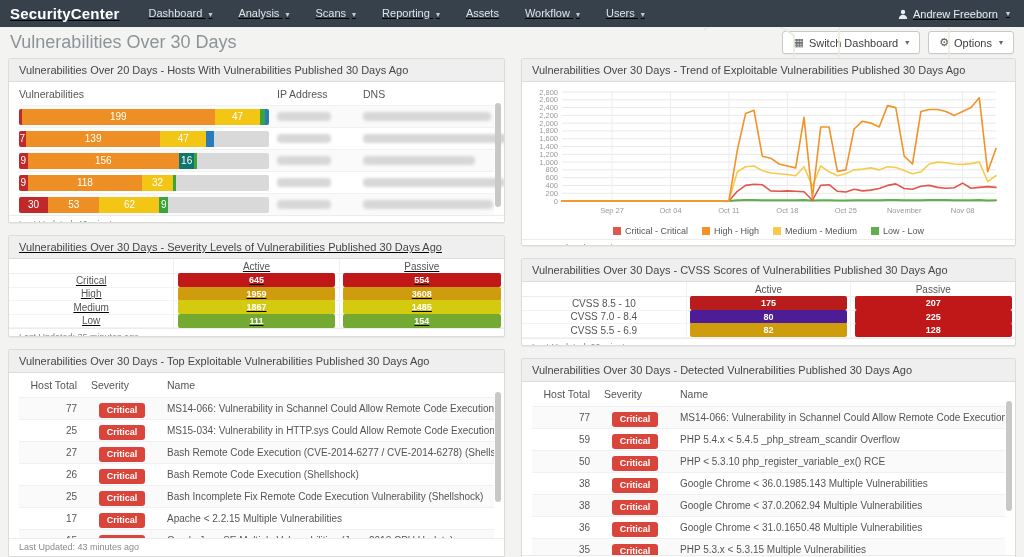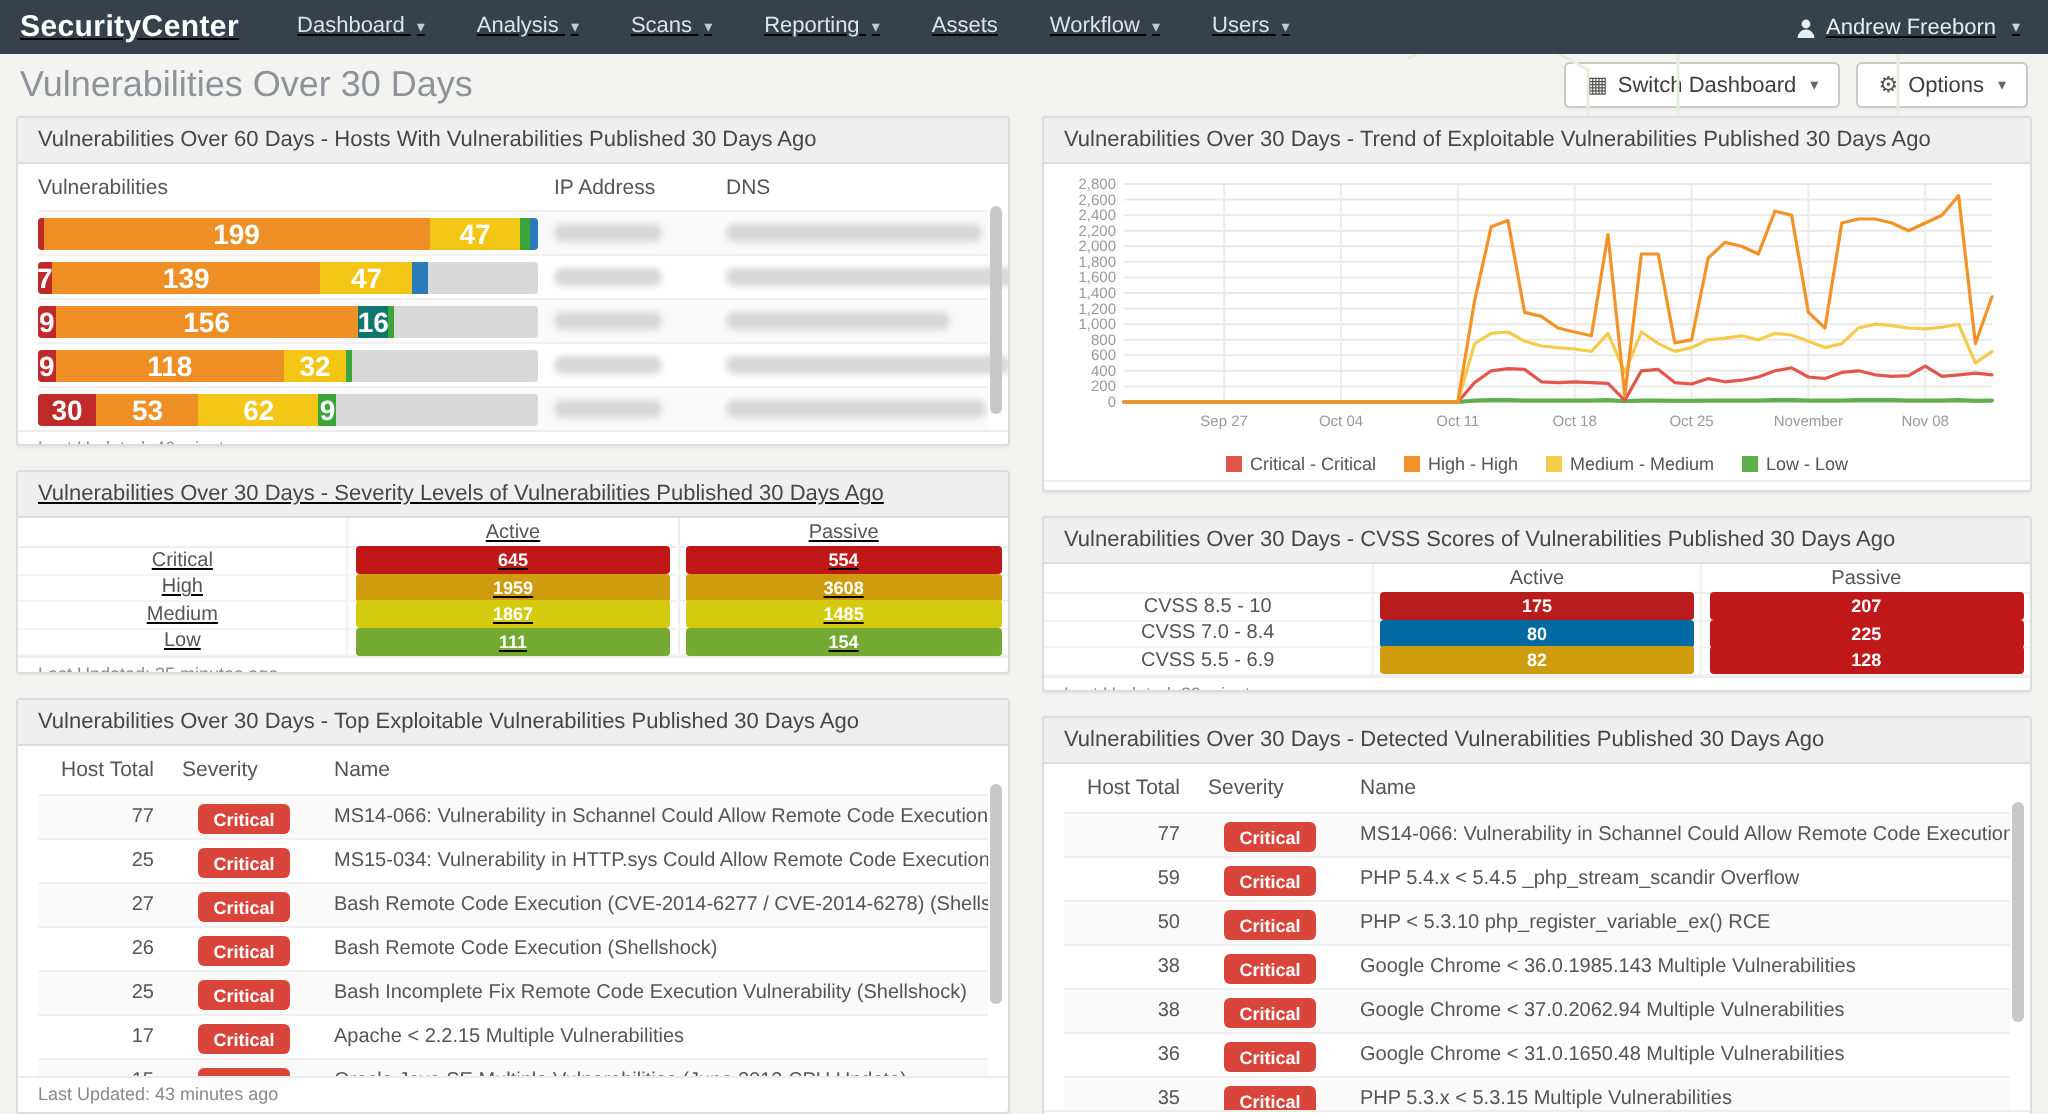--- a/index.html
+++ b/index.html
@@ -34,21 +34,21 @@
   
   #p-hosts { height:165px; }
   .hosts-head { display:flex; font-size:10.5px; color:#555; padding:6px 10px 5px; }
   .hosts-head .c1 { flex:0 0 258px; } .hosts-head .c2 { flex:0 0 86px; } .hosts-head .c3 { flex:1; }
   .host-rows { padding:0 10px; }
   .host-row { display:flex; align-items:center; height:22px; border-top:1px solid #f1f1f1; cursor:pointer; }
   .host-row:nth-child(odd) { background:#fafafa; }
   .bar-cell { flex:0 0 258px; }
   .bar-track { width:250px; height:16px; background:#d9d9d9; border-radius:2px; overflow:hidden; display:flex; }
   .seg { height:16px; display:flex; align-items:center; justify-content:center;
-         color:#fff; font-size:14px; font-weight:bold; overflow:hidden; white-space:nowrap; }
+         color:#fff; font-size:10px; font-weight:normal; overflow:hidden; white-space:nowrap; }
   .ip-cell { flex:0 0 86px; } .dns-cell { flex:1; }
   .blur-strip { height:9px; border-radius:4px; background:#d7d7d7; filter:blur(1.6px); }
   .ip-cell .blur-strip { width:54px; }
   .host-row:nth-child(1) .dns-cell .blur-strip { width:128px; }
   .host-row:nth-child(2) .dns-cell .blur-strip { width:150px; }
   .host-row:nth-child(3) .dns-cell .blur-strip { width:112px; }
   .host-row:nth-child(4) .dns-cell .blur-strip { width:142px; }
   .host-row:nth-child(5) .dns-cell .blur-strip { width:130px; }
   
   #p-severity { height:102px;text-decoration:underline; } #p-cvss { height:88px; }
@@ -125,21 +125,21 @@
       <span>Options</span>
       <span class="caret">▾</span>
     </button>
   </div>
 </div>
 
 <div class="main">
   <div class="col-l">
 
     <div class="panel" id="p-hosts">
-      <div class="panel-h">Vulnerabilities Over 60 Days - Hosts With Vulnerabilities Published 30 Days Ago</div>
+      <div class="panel-h">Vulnerabilities Over 20 Days - Hosts With Vulnerabilities Published 30 Days Ago</div>
       <div class="hosts-head">
         <div class="c1">Vulnerabilities</div>
         <div class="c2">IP Address</div>
         <div class="c3">DNS</div>
       </div>
       <div class="host-rows" id="host-rows">
           <div class="host-row">
             <div class="bar-cell">
               <div class="bar-track">
                 <div class="seg" style="width:1.16%;background:#c02929"></div>
@@ -403,21 +403,21 @@
        <div class="mx-c">
               <div class="mx-bar" style="background:#b91c1c">175</div>
             </div>
        <div class="mx-c">
               <div class="mx-bar" style="background:#c01818">207</div>
             </div>
      </div>
           <div class="mx-row body">
        <div class="mx-c">CVSS 7.0 - 8.4</div>
        <div class="mx-c">
-              <div class="mx-bar" style="background:#0369a1">80</div>
+              <div class="mx-bar" style="background:#4c1d95">80</div>
             </div>
        <div class="mx-c">
               <div class="mx-bar" style="background:#c01818">225</div>
             </div>
      </div>
           <div class="mx-row body">
        <div class="mx-c">CVSS 5.5 - 6.9</div>
        <div class="mx-c">
               <div class="mx-bar" style="background:#cf9c0e">82</div>
             </div>

